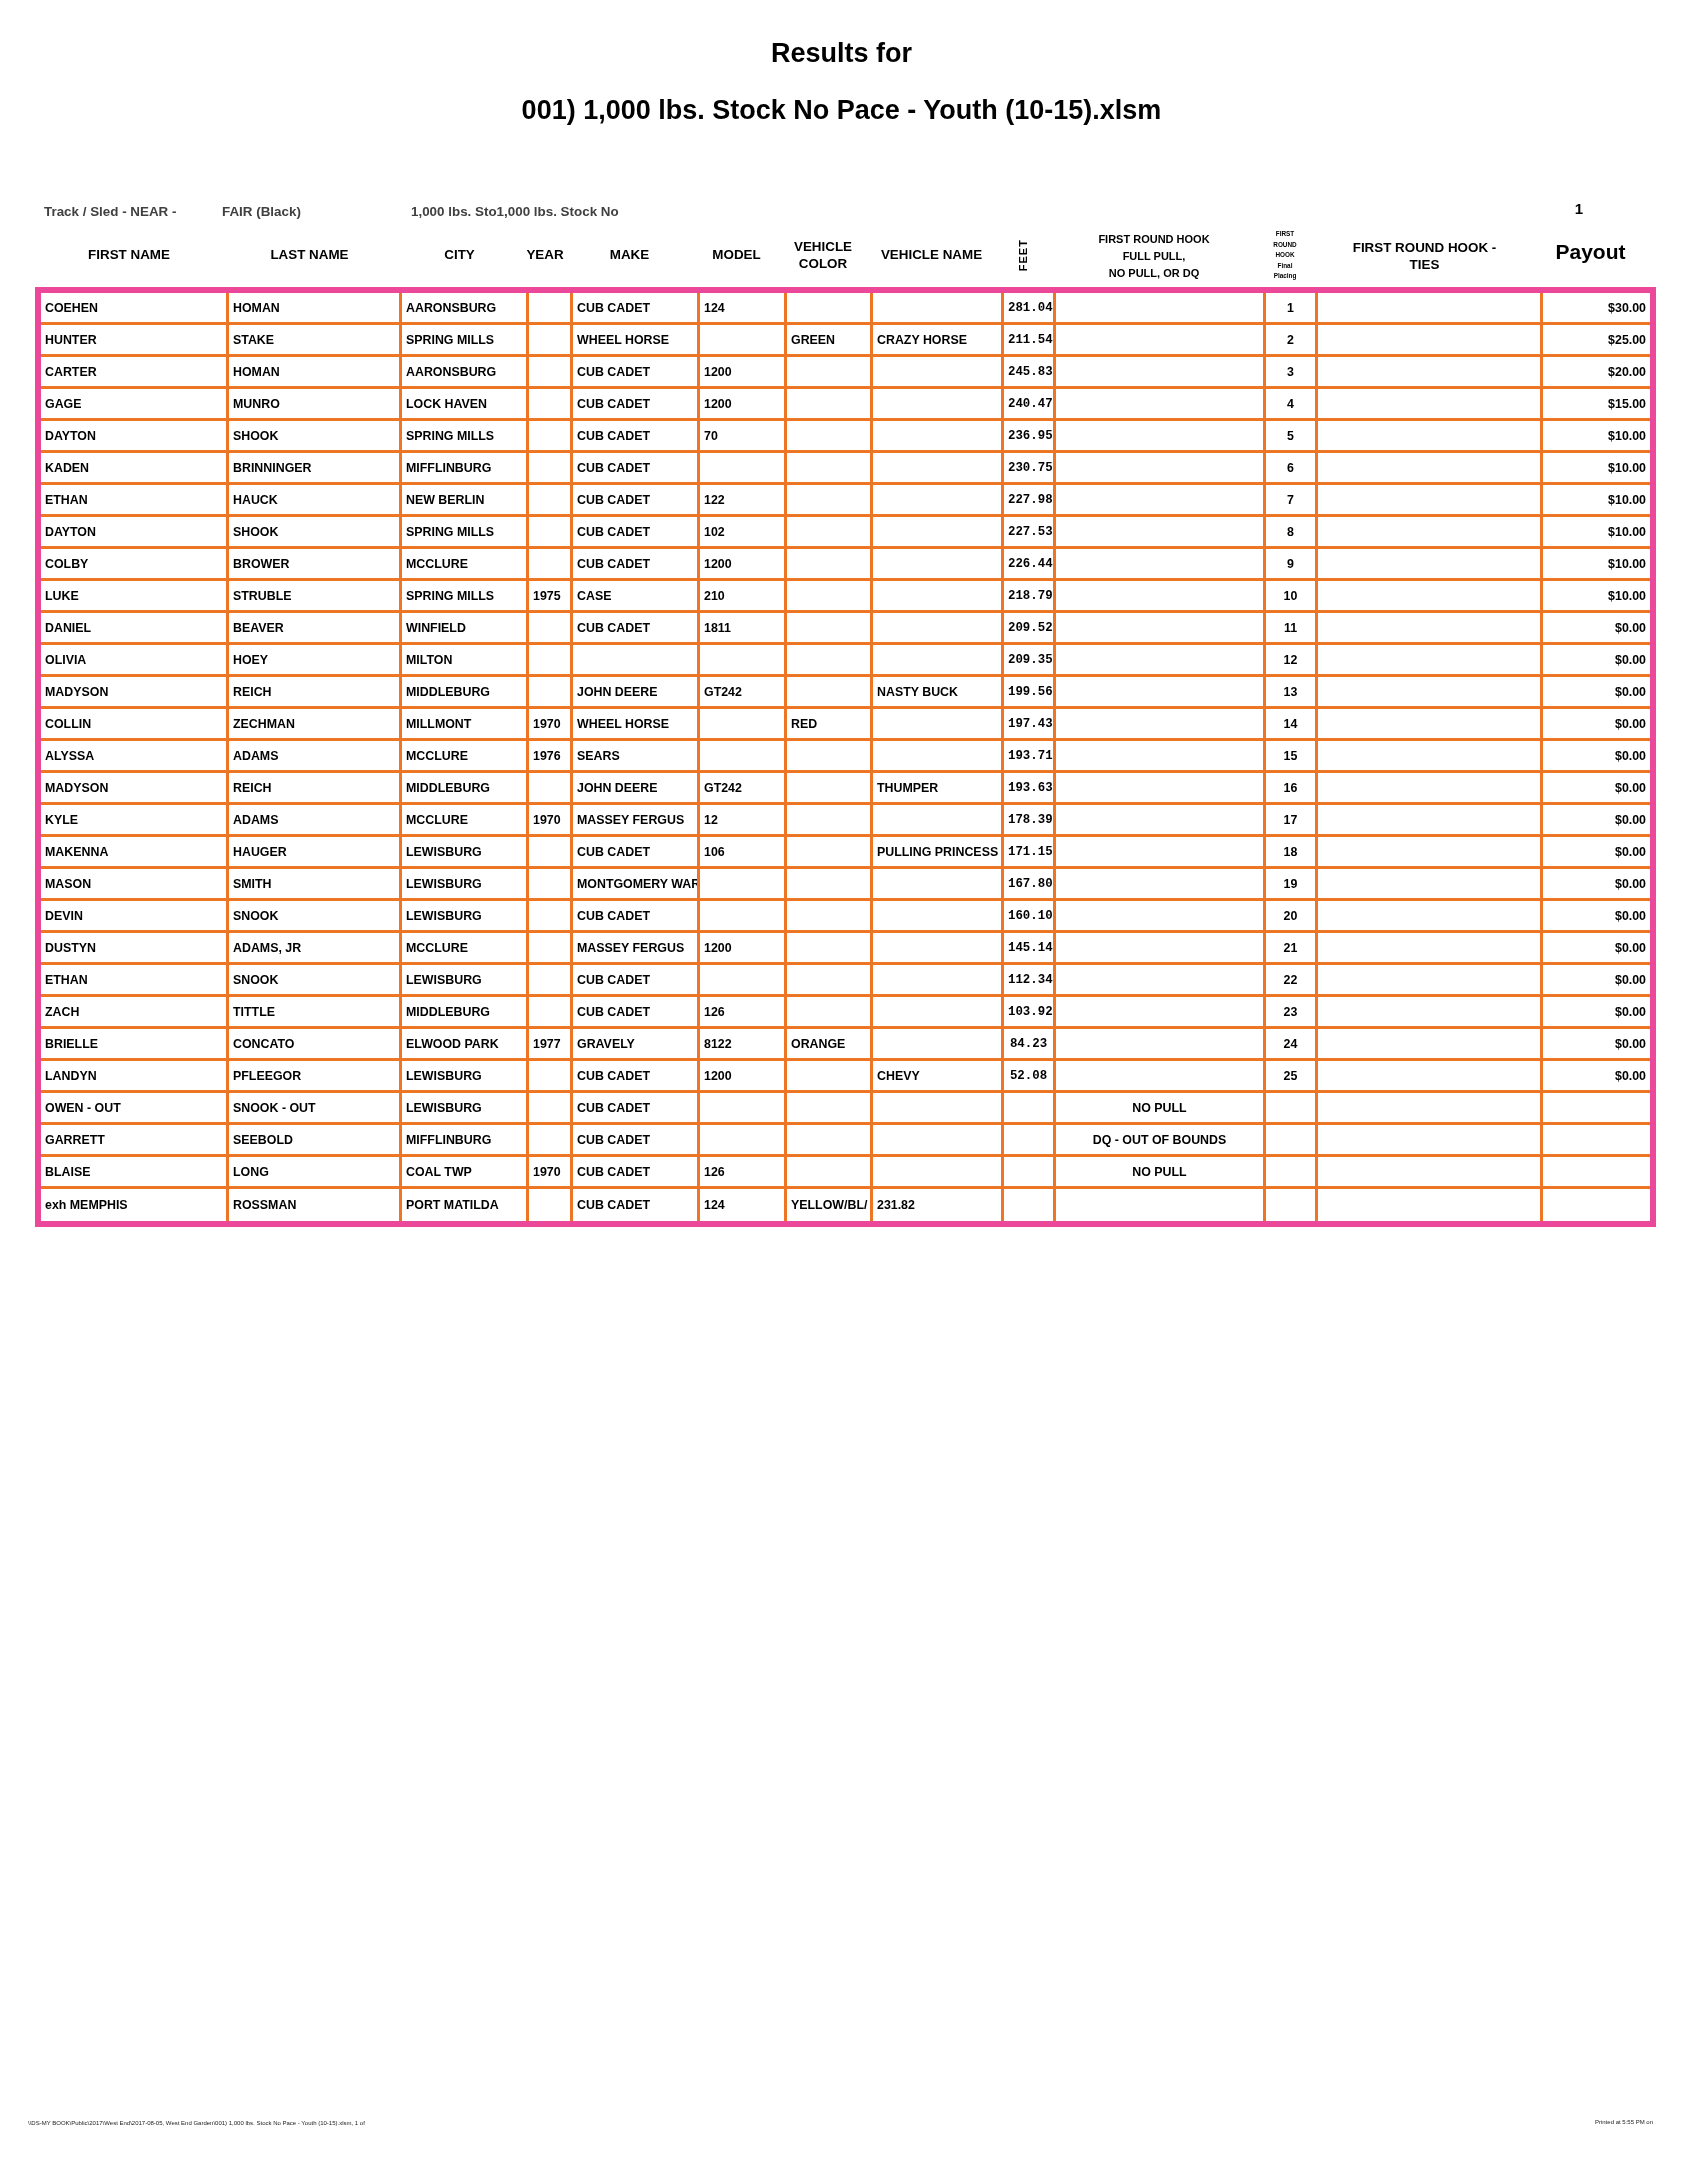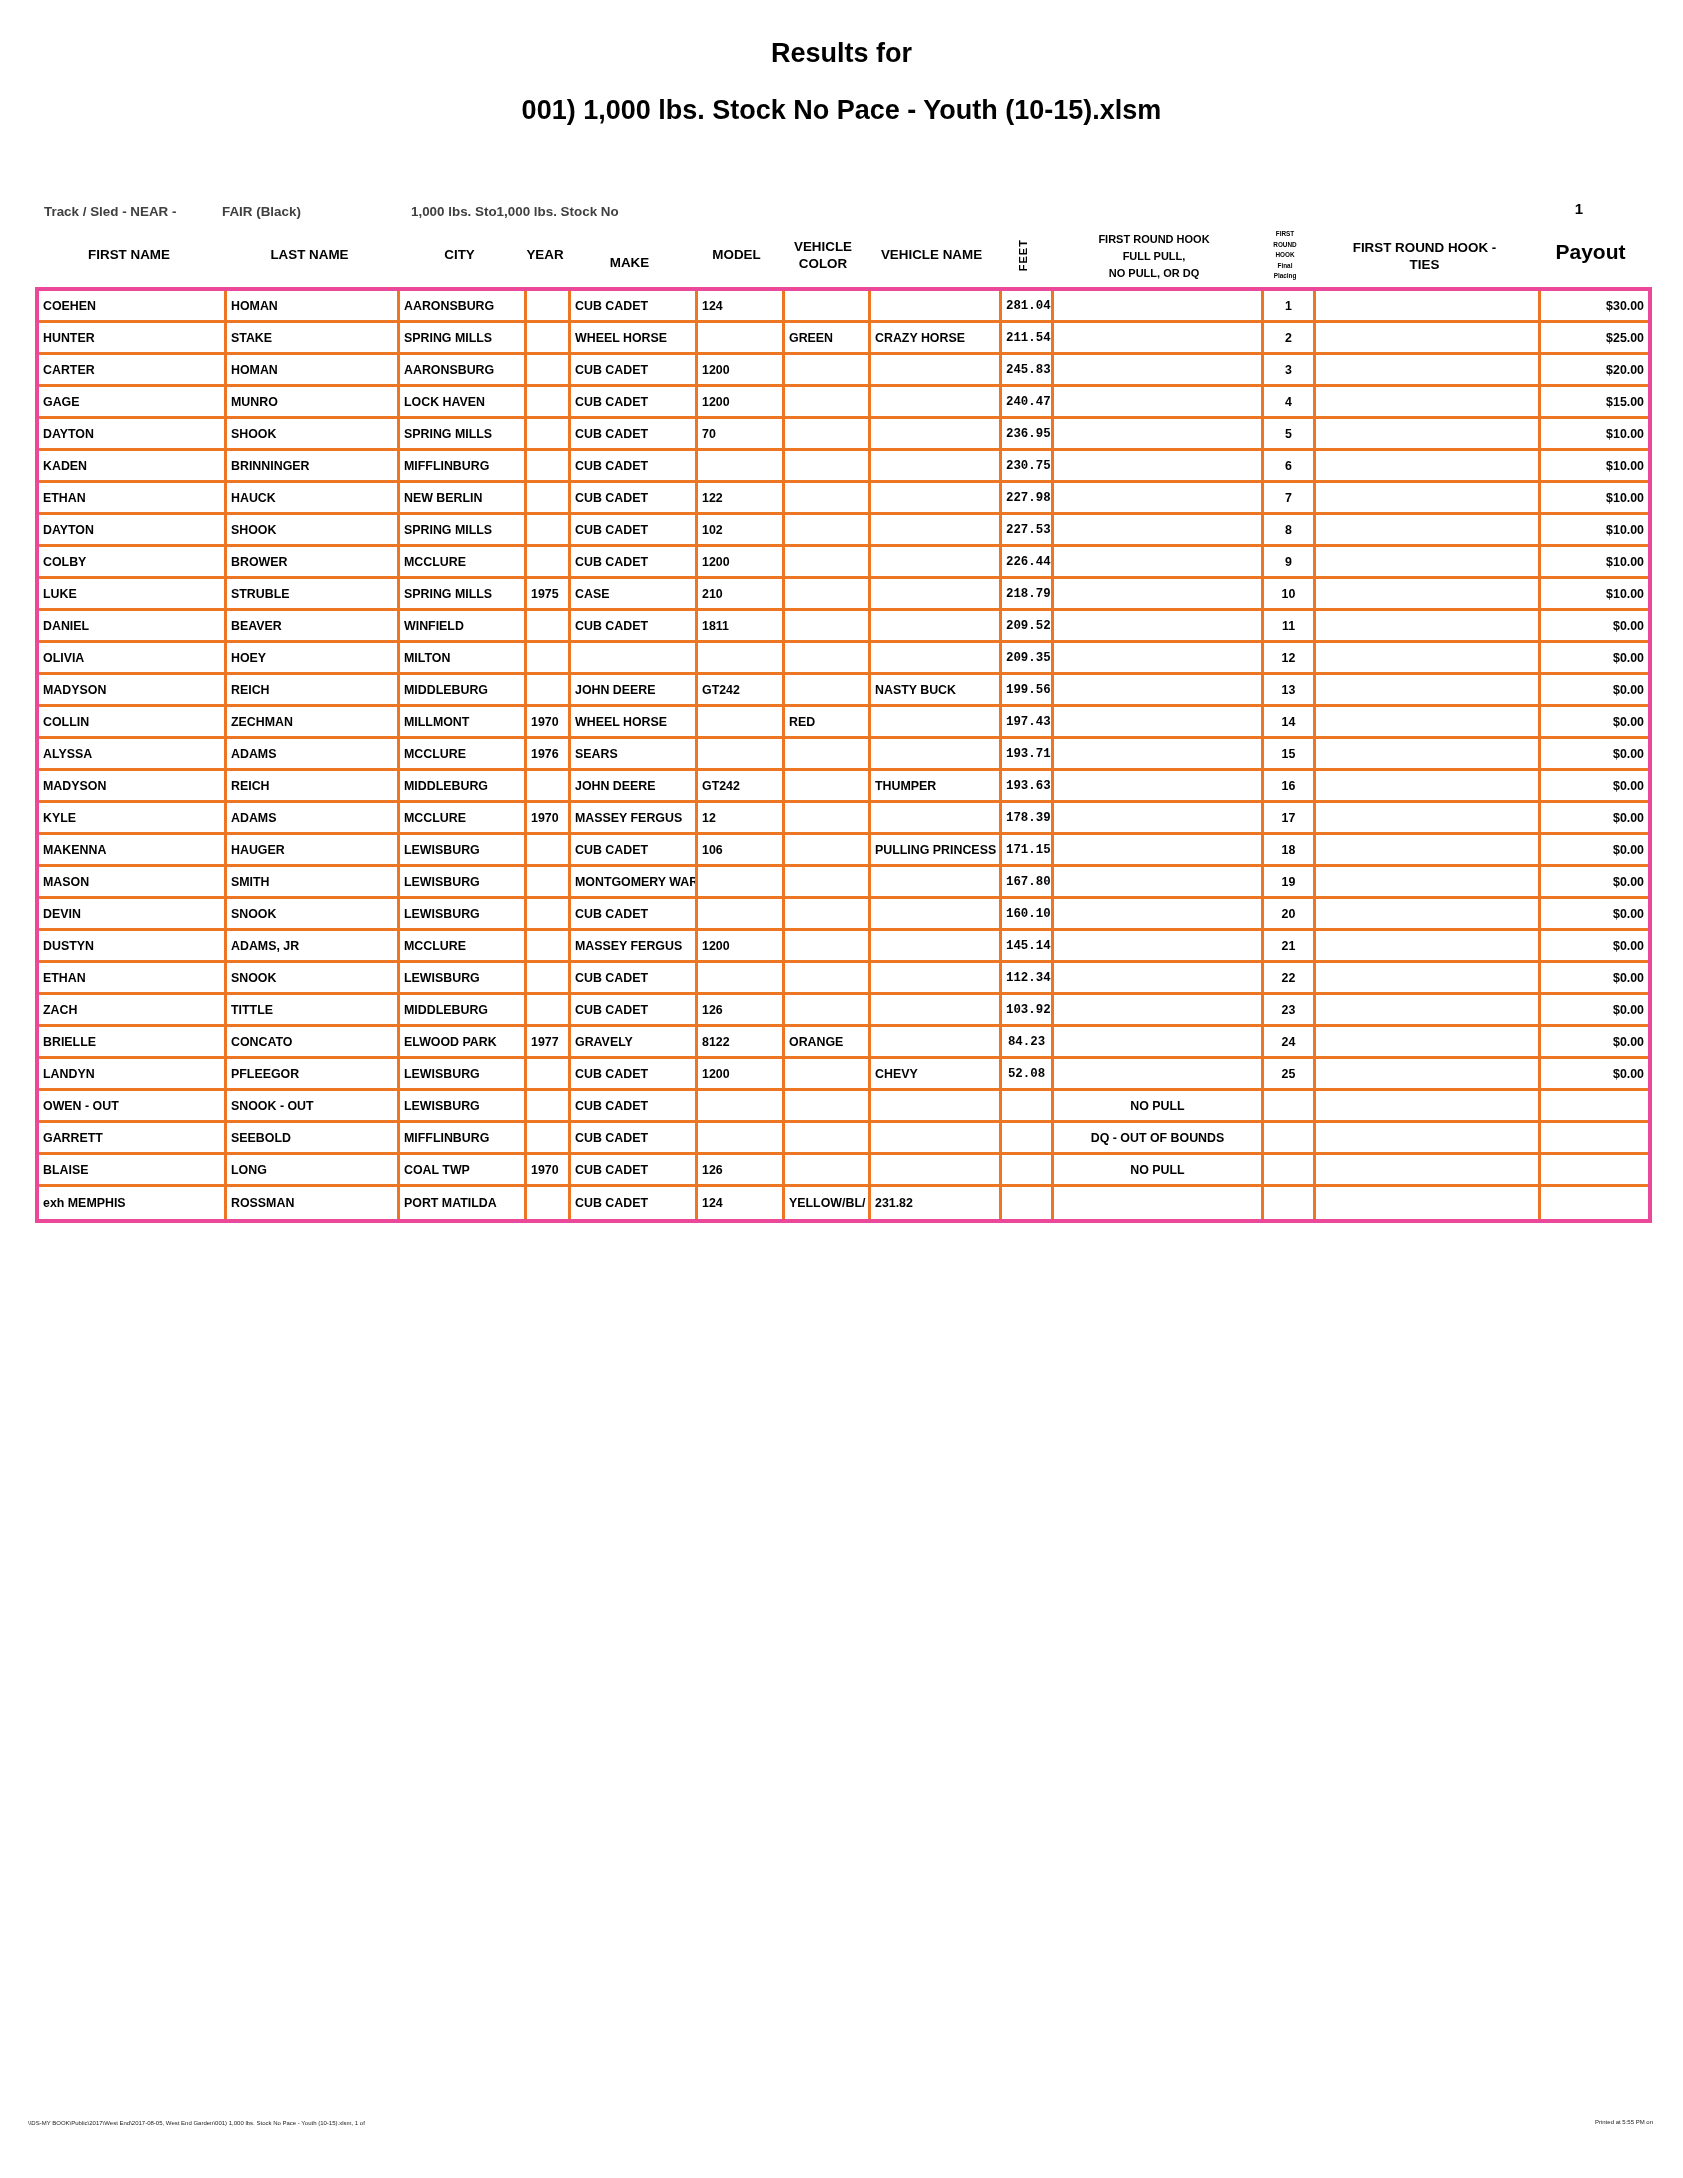--- a/index.html
+++ b/index.html
@@ -18,34 +18,34 @@
   .class-text  { left: 411px; }
   .pagenum { position: absolute; left: 1564px; top: 200px; width: 30px; text-align: center;
              font-size: 15px; font-weight: bold; }
 
   .col-h { position: absolute; text-align: center; font-weight: bold; color: #000;
            font-size: 13.4px; line-height: 1.3; white-space: pre-line; }
   .h0 { left: 35px;   width: 188px; top: 246px; }
   .h1 { left: 223px;  width: 173px; top: 246px; }
   .h2 { left: 396px;  width: 127px; top: 246px; }
   .h3 { left: 523px;  width: 44px;  top: 246px; text-align: center; }
-  .h4 { left: 566px;  width: 127px; top: 246px; margin-top: 8px; }
+  .h4 { left: 566px;  width: 127px; top: 246px; }
   .h5 { left: 693px;  width: 87px;  top: 246px; }
   .h6 { left: 780px;  width: 86px;  top: 238px; }
   .h7 { left: 866px;  width: 131px; top: 246px; }
   .h8 { left: 997px; width: 52px;  top: 226px; height: 59px;
         display: flex; align-items: center; justify-content: center; }
   .h8 span { transform: rotate(-90deg); font-size: 11px; letter-spacing: 1px; font-weight: bold; }
   .h9  { left: 1049px; width: 210px; top: 231px; font-size: 11px; line-height: 1.55; }
   .h10 { left: 1259px; width: 52px;  top: 229px; font-size: 6.4px; line-height: 1.65; }
   .h11 { left: 1312px; width: 225px; top: 239px; font-size: 13.4px; }
   .h12 { left: 1537px; width: 107px; top: 238px; font-size: 21px; }
 
   #results-table { position: absolute; left: 35px; top: 287px; width: 1617px;
-                   border: 4px solid #ec4899; border-collapse: separate; border-spacing: 0;
+                   border: 6px solid #ec4899; border-collapse: separate; border-spacing: 0;
                    table-layout: fixed; background: #fff; }
   #results-table td { border-right: 3px solid #EC7623; border-bottom: 3px solid #EC7623;
                       height: 32px; font-size: 12.4px; font-weight: bold; color: #000;
                       padding: 0 4px; overflow: hidden; white-space: nowrap; vertical-align: middle; }
   #results-table td:last-child { border-right: none; }
   #results-table tr:last-child td { border-bottom: none; }
   .w0 { width: 188px; } .w1 { width: 173px; } .w2 { width: 127px; } .w3 { width: 44px; }
   .w4 { width: 127px; } .w5 { width: 87px; }  .w6 { width: 86px; }  .w7 { width: 131px; }
   .w8 { width: 52px; }  .w9 { width: 210px; } .w10 { width: 52px; } .w11 { width: 225px; }
   .w12 { width: 107px; }

